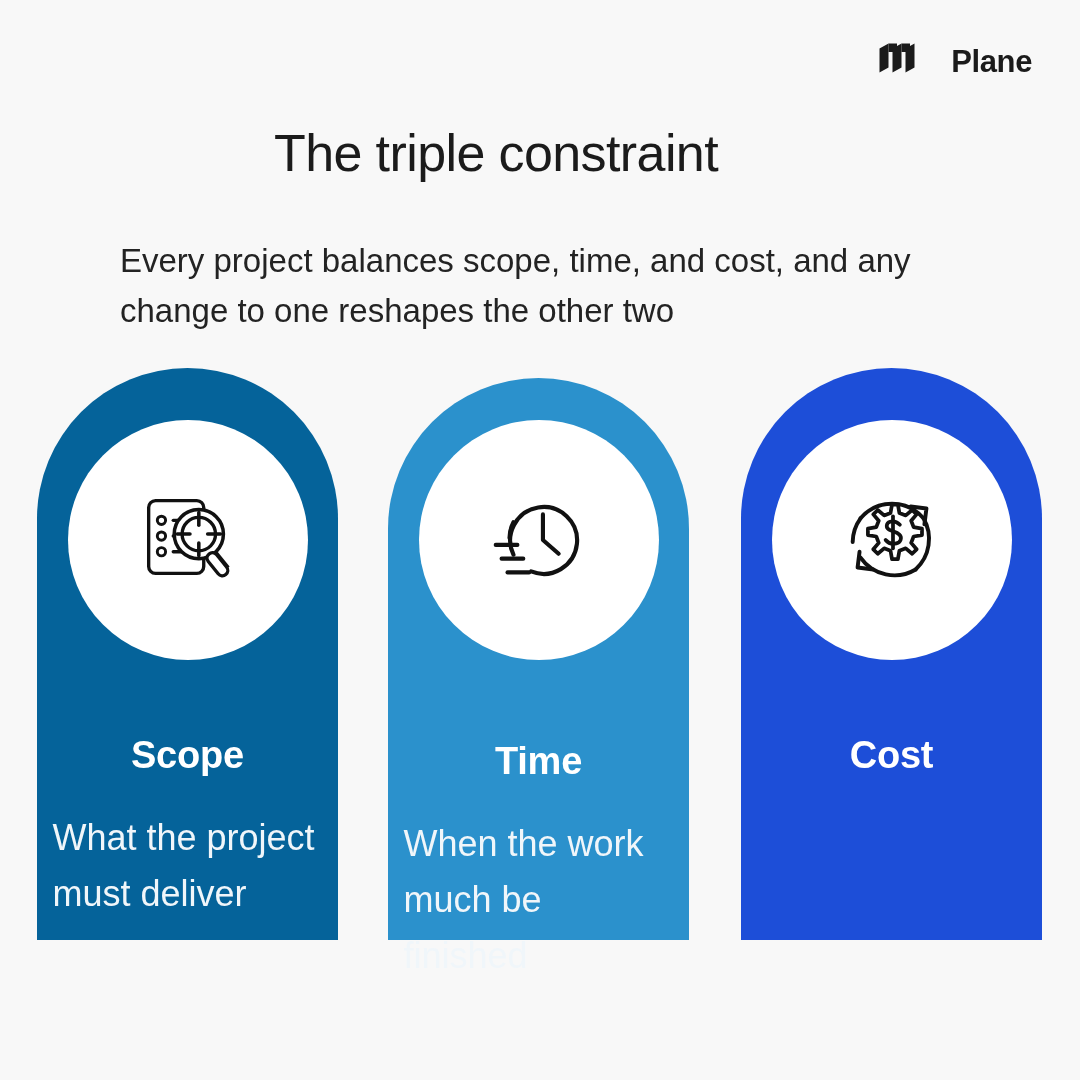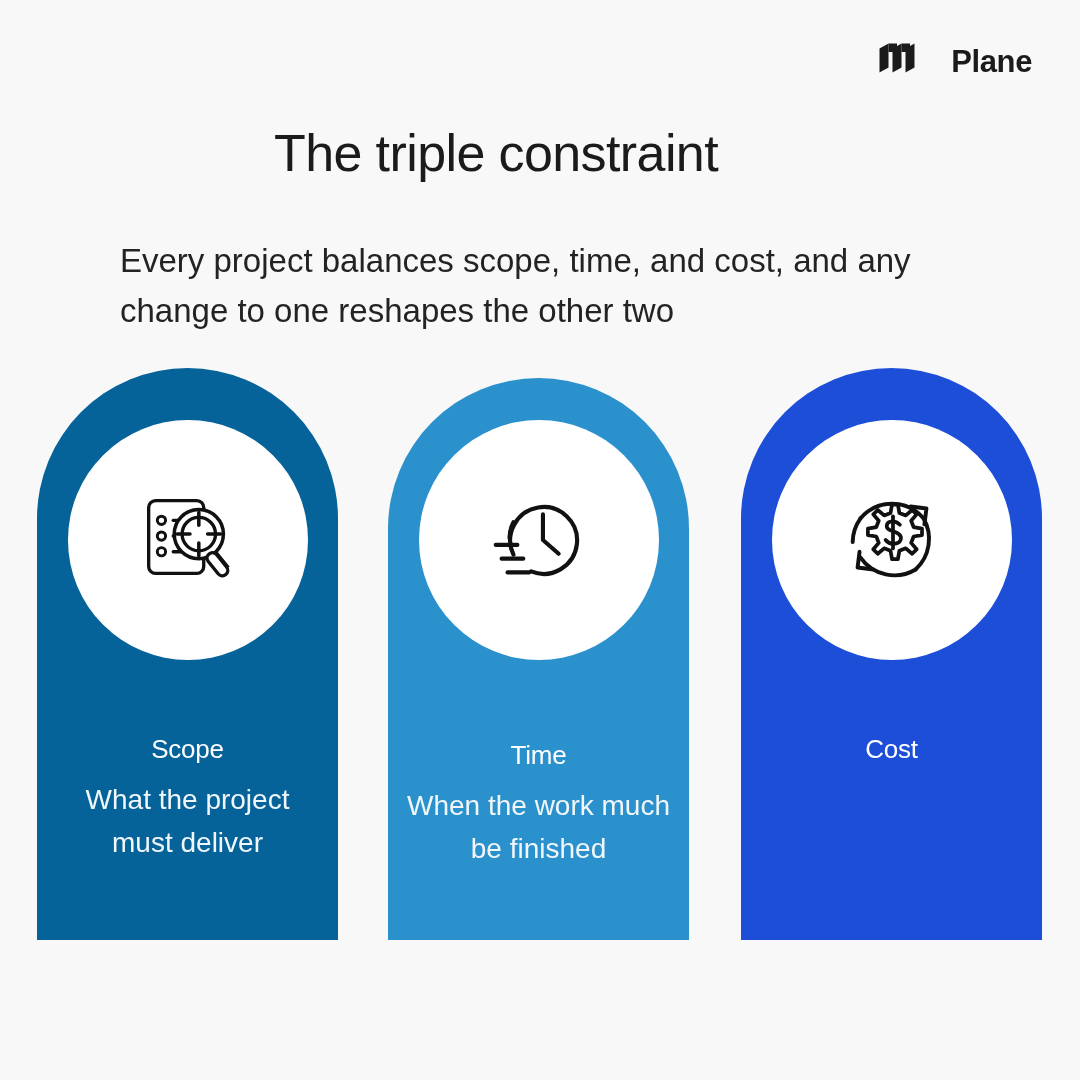--- a/index.html
+++ b/index.html
@@ -54,33 +54,33 @@
     width:240px; height:240px; border-radius:50%;
     background:#ffffff;
     margin-top:52px;
     display:flex; align-items:center; justify-content:center;
     flex:0 0 auto;
   }
   .card-2 .icon-circle { margin-top:42px; }
 
   .card-label {
     color:#ffffff;
-    font-size:26px; font-weight:400;
+    font-size:38px; font-weight:700;
     letter-spacing:-0.2px;
     line-height:1;
     margin-top:76px;
   }
   .card-2 .card-label { margin-top:82px; }
 
   .card-desc {
     color:#f0f6fa;
-    font-size:28px; font-weight:400;
+    font-size:36px; font-weight:400;
     line-height:1.55;
-    text-align:center;
-    margin-top:16px;
+    text-align:left;
+    margin-top:36px;
     width:270px;
   }
 </style>
 </head>
 <body>
 
 <div class="page">
 
   <div class="brand">
     <span class="brand-mark">

